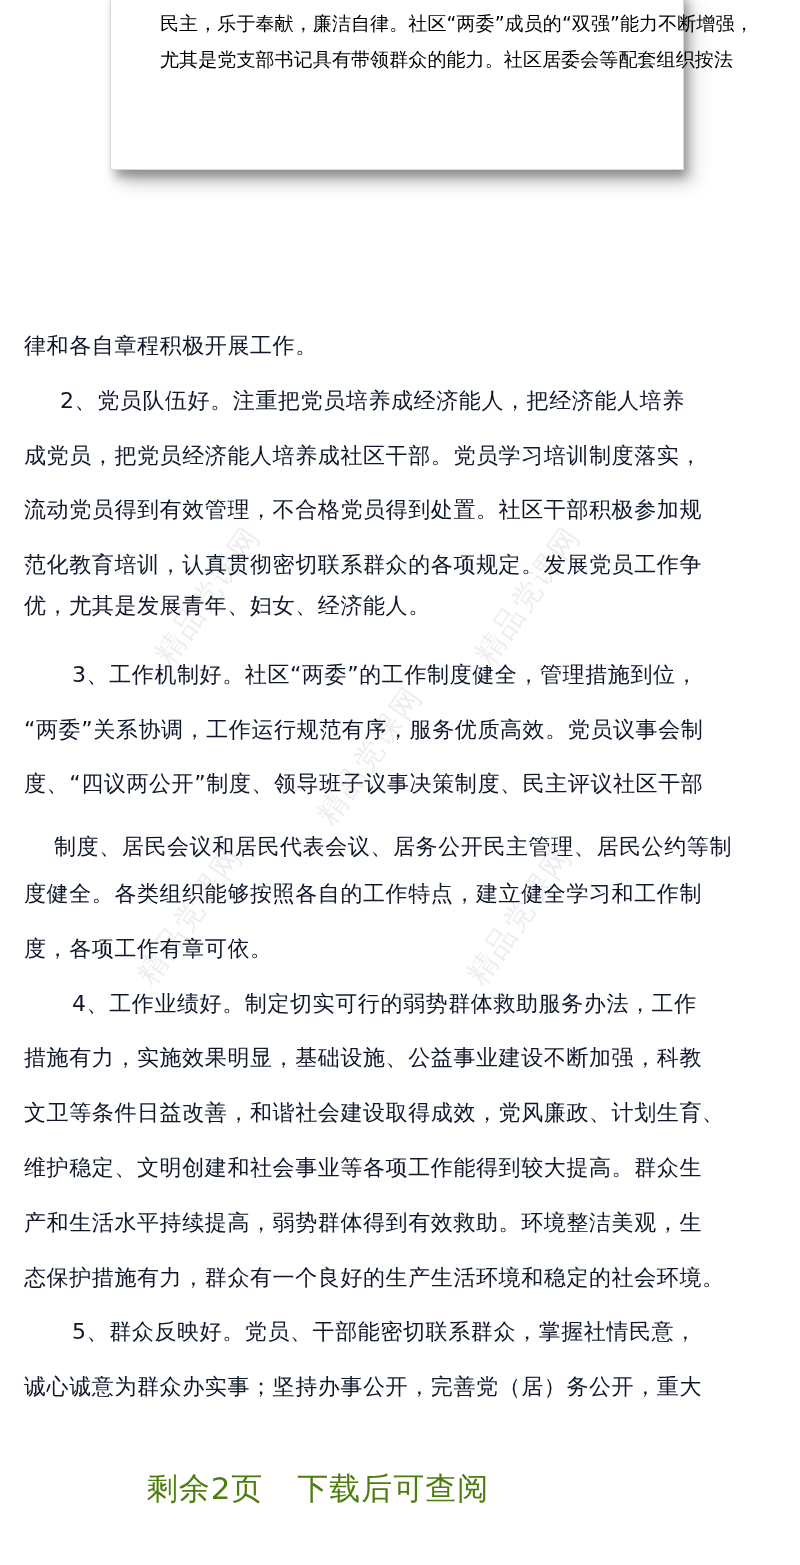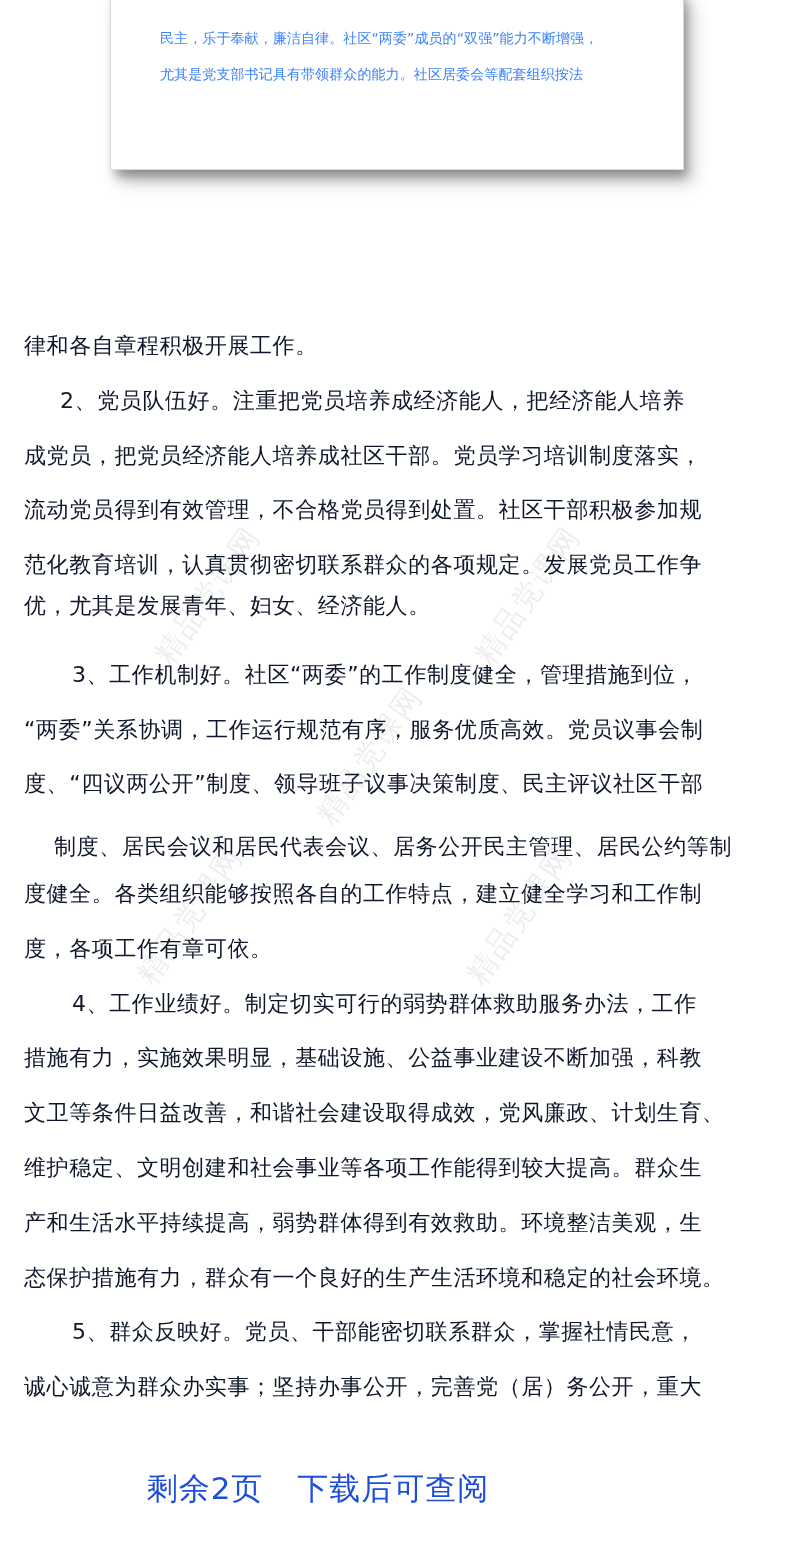--- a/index.html
+++ b/index.html
@@ -21,26 +21,25 @@
       left: 111px;
       top: -10px;
       width: 572px;
       height: 179px;
       background: #ffffff;
       box-shadow: 0 0 0 1px #d8d8d8, 4px 8px 10px rgba(0,0,0,0.35), 10px 14px 18px rgba(0,0,0,0.18);
     }
     .preview-line {
       position: absolute;
       left: 49px;
-      font-size: 14px;
+      font-size: 19px;
       line-height: 16px;
       white-space: nowrap;
-      color: #3b82f6;
+      color: #000000;
       letter-spacing: 0.1px;
-      margin-top: 15px;
     }
     .preview-line.l1 { top: 25px; }
     .preview-line.l2 { top: 61px; text-align: right; }
 
     
     .doc-body {
       position: absolute;
       left: 24px;
       top: 330px;
       width: 776px;
@@ -70,21 +69,21 @@
 
     
     .remaining {
       position: absolute;
       left: 0;
       top: 1468px;
       width: 636px;
       text-align: center;
       font-size: 31px;
       line-height: 40px;
-      color: #1d4ed8;
+      color: #4d7c0f;
       letter-spacing: 1px;
     }
     .remaining span + span { margin-left: 34px; }
   </style>
 </head>
 <body>
 
 <div class="preview-card">
   <div class="preview-line l1">民主，乐于奉献，廉洁自律。社区“两委”成员的“双强”能力不断增强，</div>
   <div class="preview-line l2">尤其是党支部书记具有带领群众的能力。社区居委会等配套组织按法</div>

